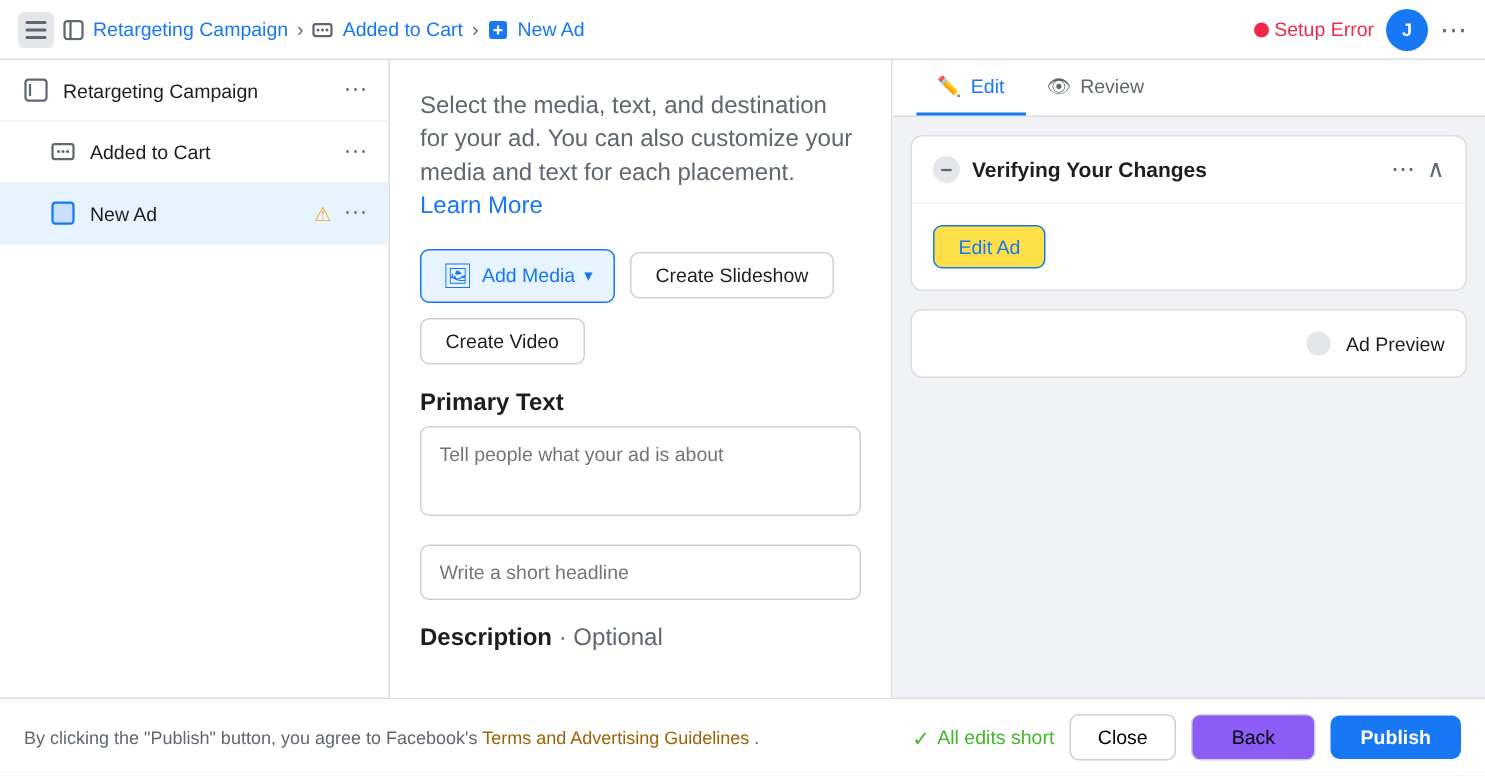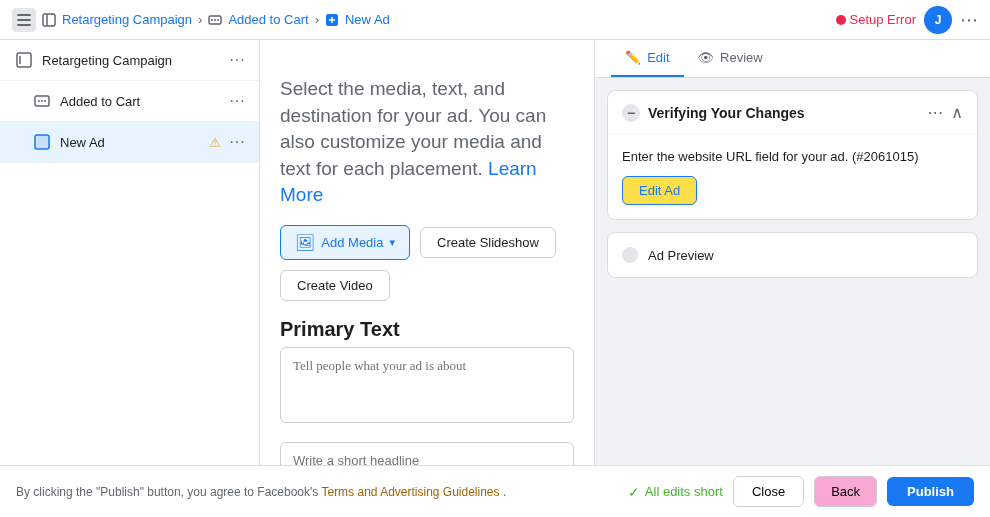--- a/index.html
+++ b/index.html
@@ -130,27 +130,28 @@
     
     .preview-card {
       background: #fff;
       border: 1px solid #ddd;
       border-radius: 8px;
       margin: 0 12px 12px;
       display: flex;
       align-items: center;
       padding: 14px;
       gap: 10px;
+      justify-content: flex-end;
     }
     .preview-dot { width: 16px; height: 16px; background: #e4e6ea; border-radius: 50%; flex-shrink: 0; }
     .preview-label { font-size: 13px; color: #1c1e21; font-weight: 500; }
 
     
     .section-title { font-size: 18px; font-weight: 700; margin-bottom: 4px; }
-    .section-desc { font-size: 19px; color: #606770; margin-bottom: 16px; line-height: 1.4; margin-top: 16px; }
+    .section-desc { font-size: 16px; color: #606770; margin-bottom: 16px; line-height: 1.4; }
     .section-desc a { color: #1877f2; cursor: pointer; text-decoration: none; }
 
     .media-label { font-size: 15px; font-weight: 600; margin-bottom: 10px; }
     .media-buttons { display: flex; align-items: center; gap: 10px; margin-bottom: 16px; flex-wrap: wrap; }
     .add-media-btn {
       display: flex;
       align-items: center;
       gap: 6px;
       background: #e7f3ff;
       border: 1px solid #1877f2;
@@ -165,34 +166,34 @@
       background: #fff;
       border: 1px solid #ccd0d5;
       border-radius: 6px;
       padding: 7px 16px;
       cursor: pointer;
       font-size: 13px;
       color: #1c1e21;
     }
 
     .field-section { margin-bottom: 16px; }
-    .field-label { font-size: 20px; font-weight: 600; margin-bottom: 6px; margin-top: 17px; }
+    .field-label { font-size: 16px; font-weight: 600; margin-bottom: 6px; margin-top: 17px; }
     .field-optional { font-weight: 400; color: #606770; }
     textarea, input[type="text"] {
       width: 100%;
       border: 1px solid #ccd0d5;
       border-radius: 6px;
       padding: 10px 12px;
       font-size: 13px;
       color: #1c1e21;
       resize: none;
       font-family: inherit;
       background: #fff;
     }
-    .primary-textarea { height: 76px; font-family: Liberation Serif, serif; }
+    .primary-textarea { height: 60px; }
 
     
     .bottom-bar {
       background: #fff;
       border-top: 1px solid #ddd;
       padding: 10px 16px;
       display: flex;
       align-items: center;
       justify-content: space-between;
       flex-shrink: 0;
@@ -203,24 +204,24 @@
     .close-btn {
       background: #fff;
       border: 1px solid #ccd0d5;
       border-radius: 6px;
       padding: 7px 18px;
       cursor: pointer;
       font-size: 13px;
       font-weight: 500;
     }
     .back-btn {
-      background: #f9a8d4;
+      background: #8b5cf6;
       border: 1px solid #ccd0d5;
       border-radius: 6px;
-      padding: 7px 16px;
+      padding: 7px 26px;
       cursor: pointer;
       font-size: 13px;
       font-weight: 500;
     }
     .publish-btn {
       background: #1877f2;
       color: #fff;
       border: none;
       border-radius: 6px;
       padding: 7px 20px;
@@ -373,21 +374,20 @@
           <div class="verify-title">
             <div class="minus-icon">−</div>
             <span>Verifying Your Changes</span>
           </div>
           <div class="verify-card-header-right">
             <span class="more-dots">⋯</span>
             <span class="chevron-btn">∧</span>
           </div>
         </div>
         <div class="verify-card-body">
-          <p class="verify-desc">Enter the website URL field for your ad. (#2061015)</p>
           <button class="edit-ad-btn">Edit Ad</button>
         </div>
       </div>
 
       <div class="preview-card">
         <div class="preview-dot"></div>
         <span class="preview-label">Ad Preview</span>
       </div>
     </div>
 

